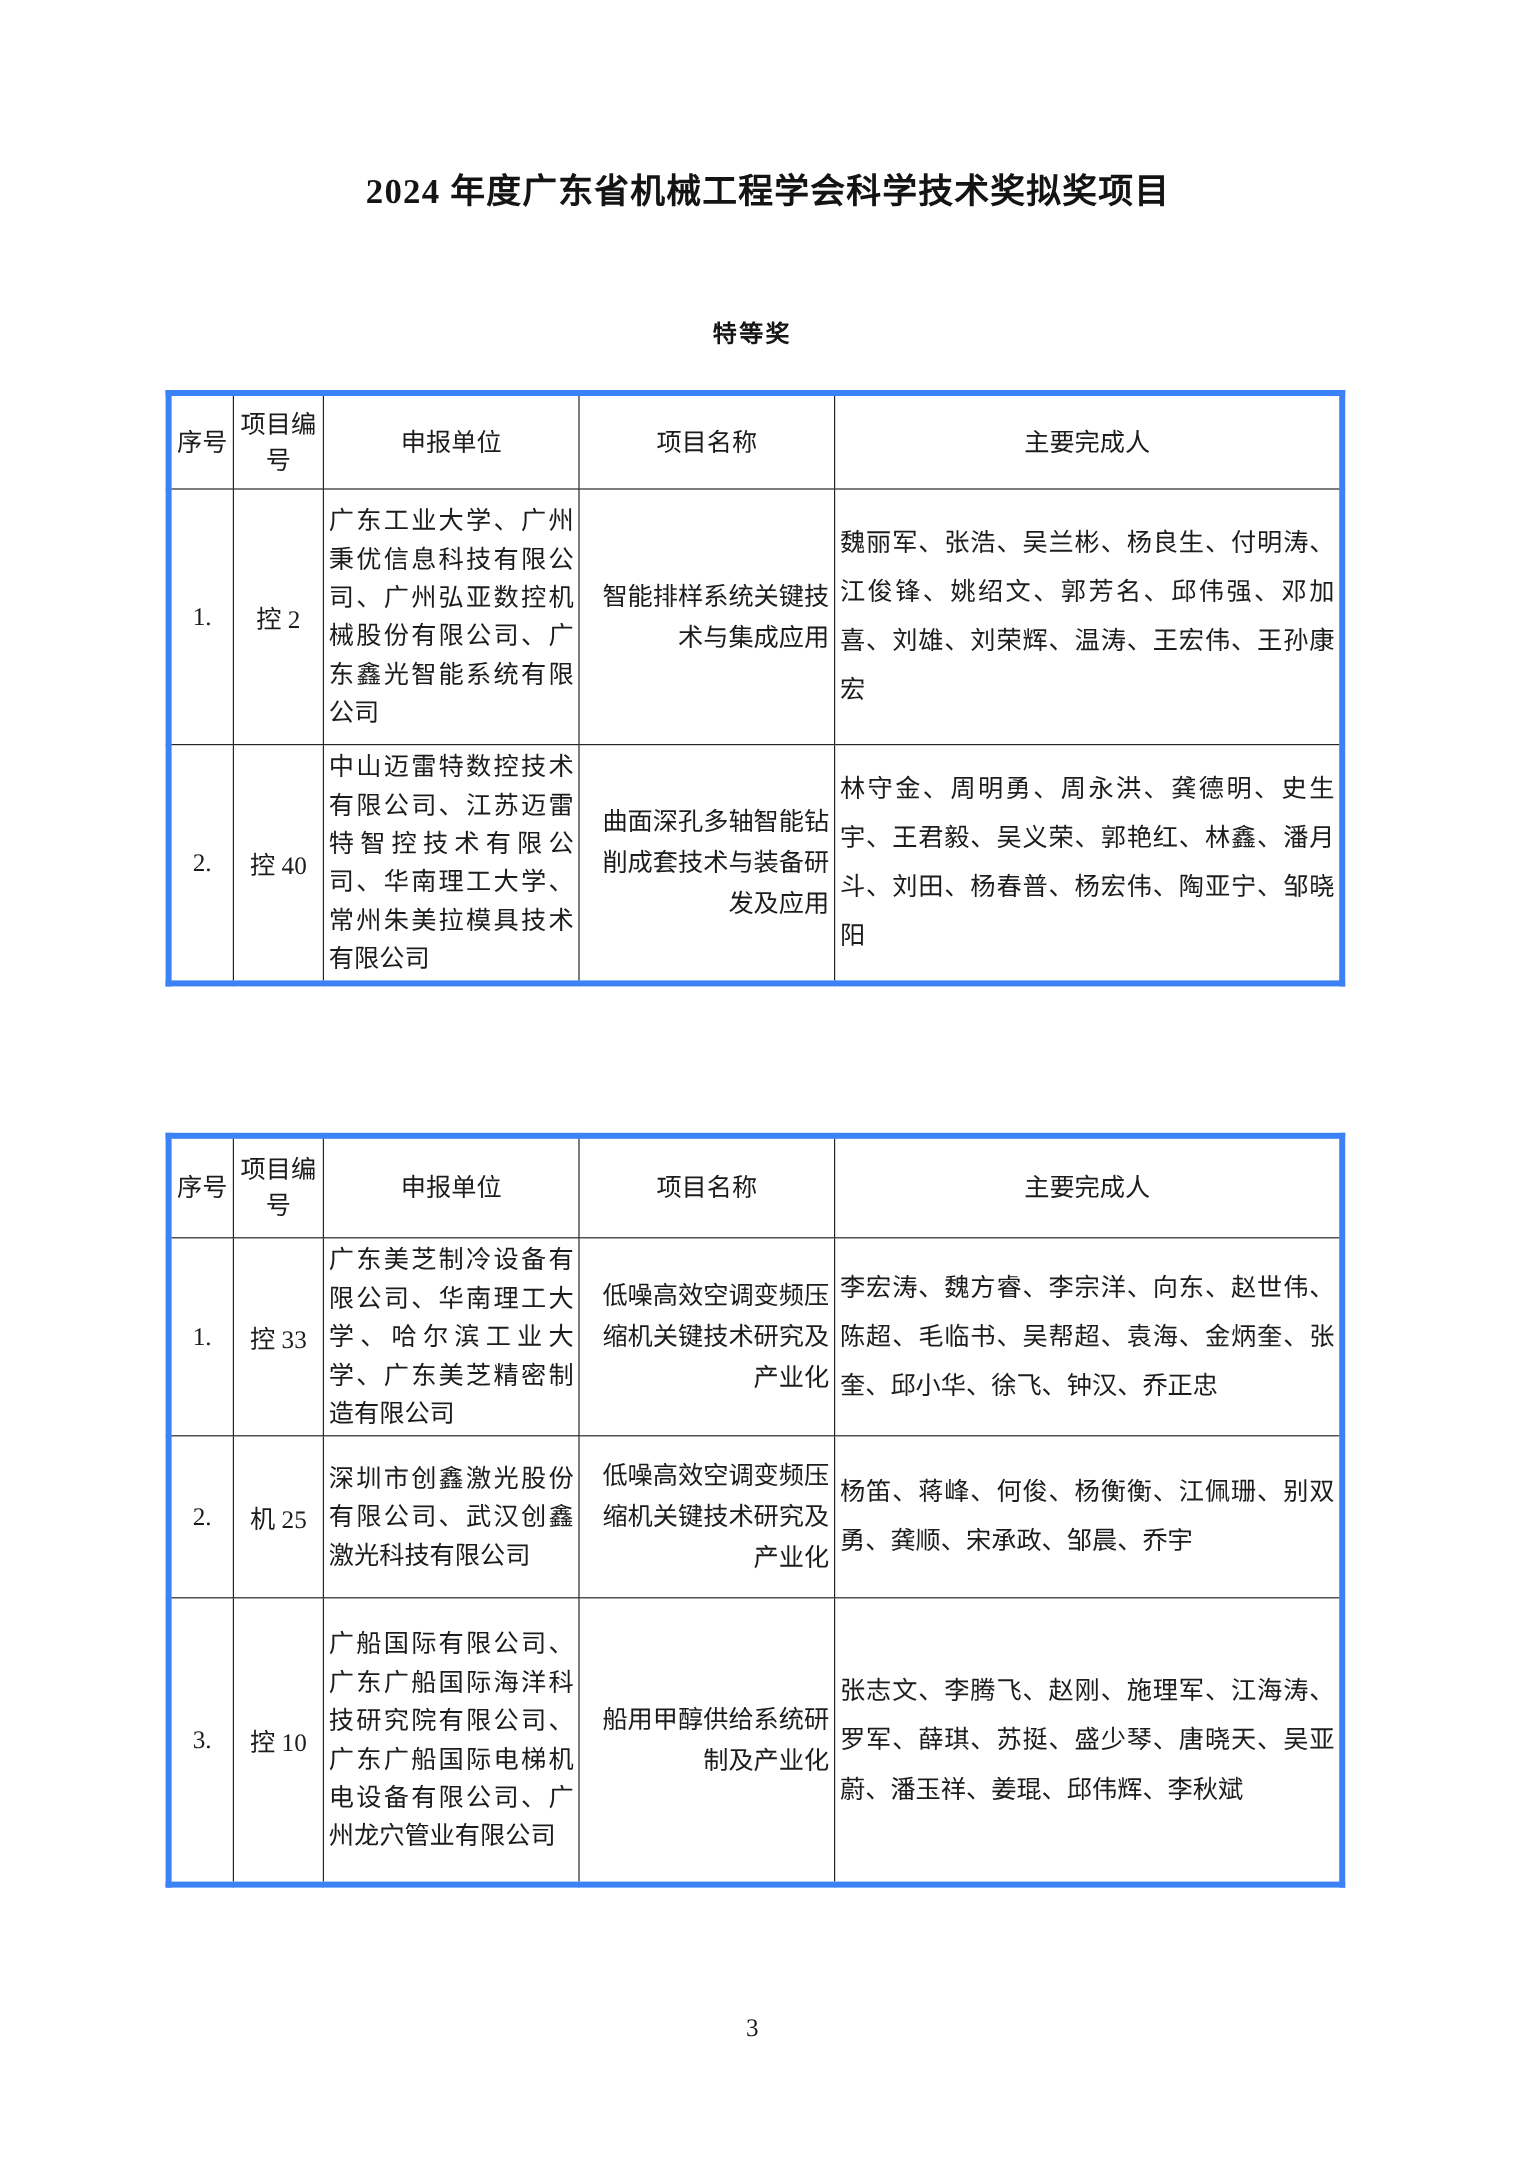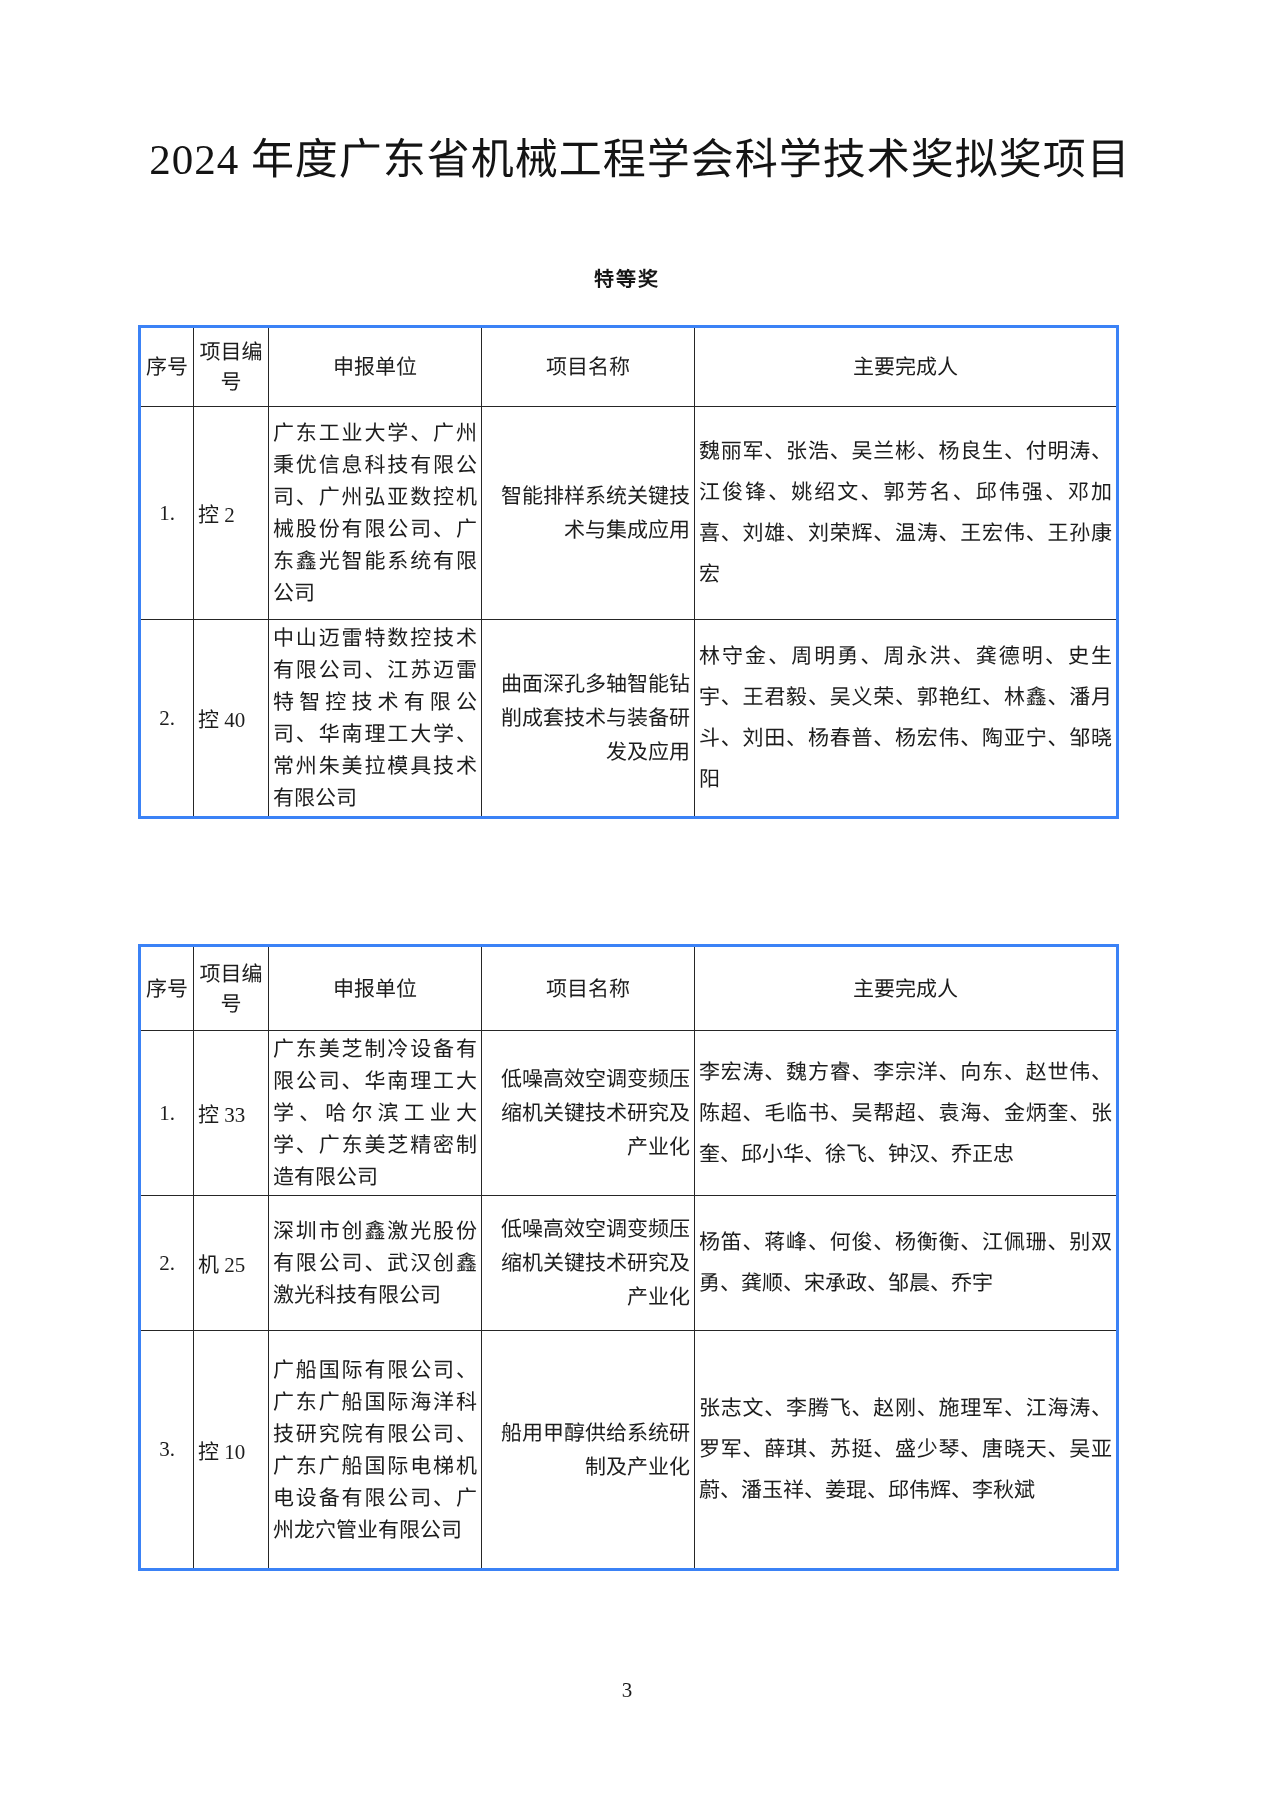--- a/index.html
+++ b/index.html
@@ -9,21 +9,21 @@
     margin:0 auto;
     background:#ffffff;
     font-family:"Liberation Serif","DejaVu Serif",serif;
     color:#1c1c1c;
     overflow:hidden;
   }
   .doc-title{
     position:absolute;left:0;top:130px;width:1280px;
     margin:0;
     text-align:center;
-    font-size:43px;font-weight:normal;
+    font-size:29px;font-weight:bold;
     letter-spacing:1px;
     line-height:60px;
     color:#141414;
   }
   .award-heading{
     position:absolute;left:138px;width:978px;
     text-align:center;
     font-size:20px;font-weight:bold;
     letter-spacing:2px;
     line-height:42px;
@@ -41,30 +41,30 @@
   }
   .t1{top:325px;}
   .t2{top:944px;}
   table.award-table td,table.award-table th{
     border:1.4px solid #262626;
     padding:2px 4px;
     vertical-align:middle;
     font-weight:normal;
     overflow:hidden;
   }
-  table.award-table{border:3px solid #3b82f6;}
+  table.award-table{border:5px solid #3b82f6;}
   th.hcell{
     font-weight:bold;
     text-align:center;
     font-size:21px;
     line-height:30px;
     padding:2px 2px;
   }
   td.c-index{text-align:center;}
-  td.c-code{text-align:left;}
+  td.c-code{text-align:center;}
   td.c-org{
     text-align:justify;text-justify:inter-ideograph;
     line-height:32px;
     padding:4px 5px 4px 9px;
   }
   td.c-project{
     text-align:right;
     line-height:34px;
     padding:4px 5px 4px 9px;
   }

